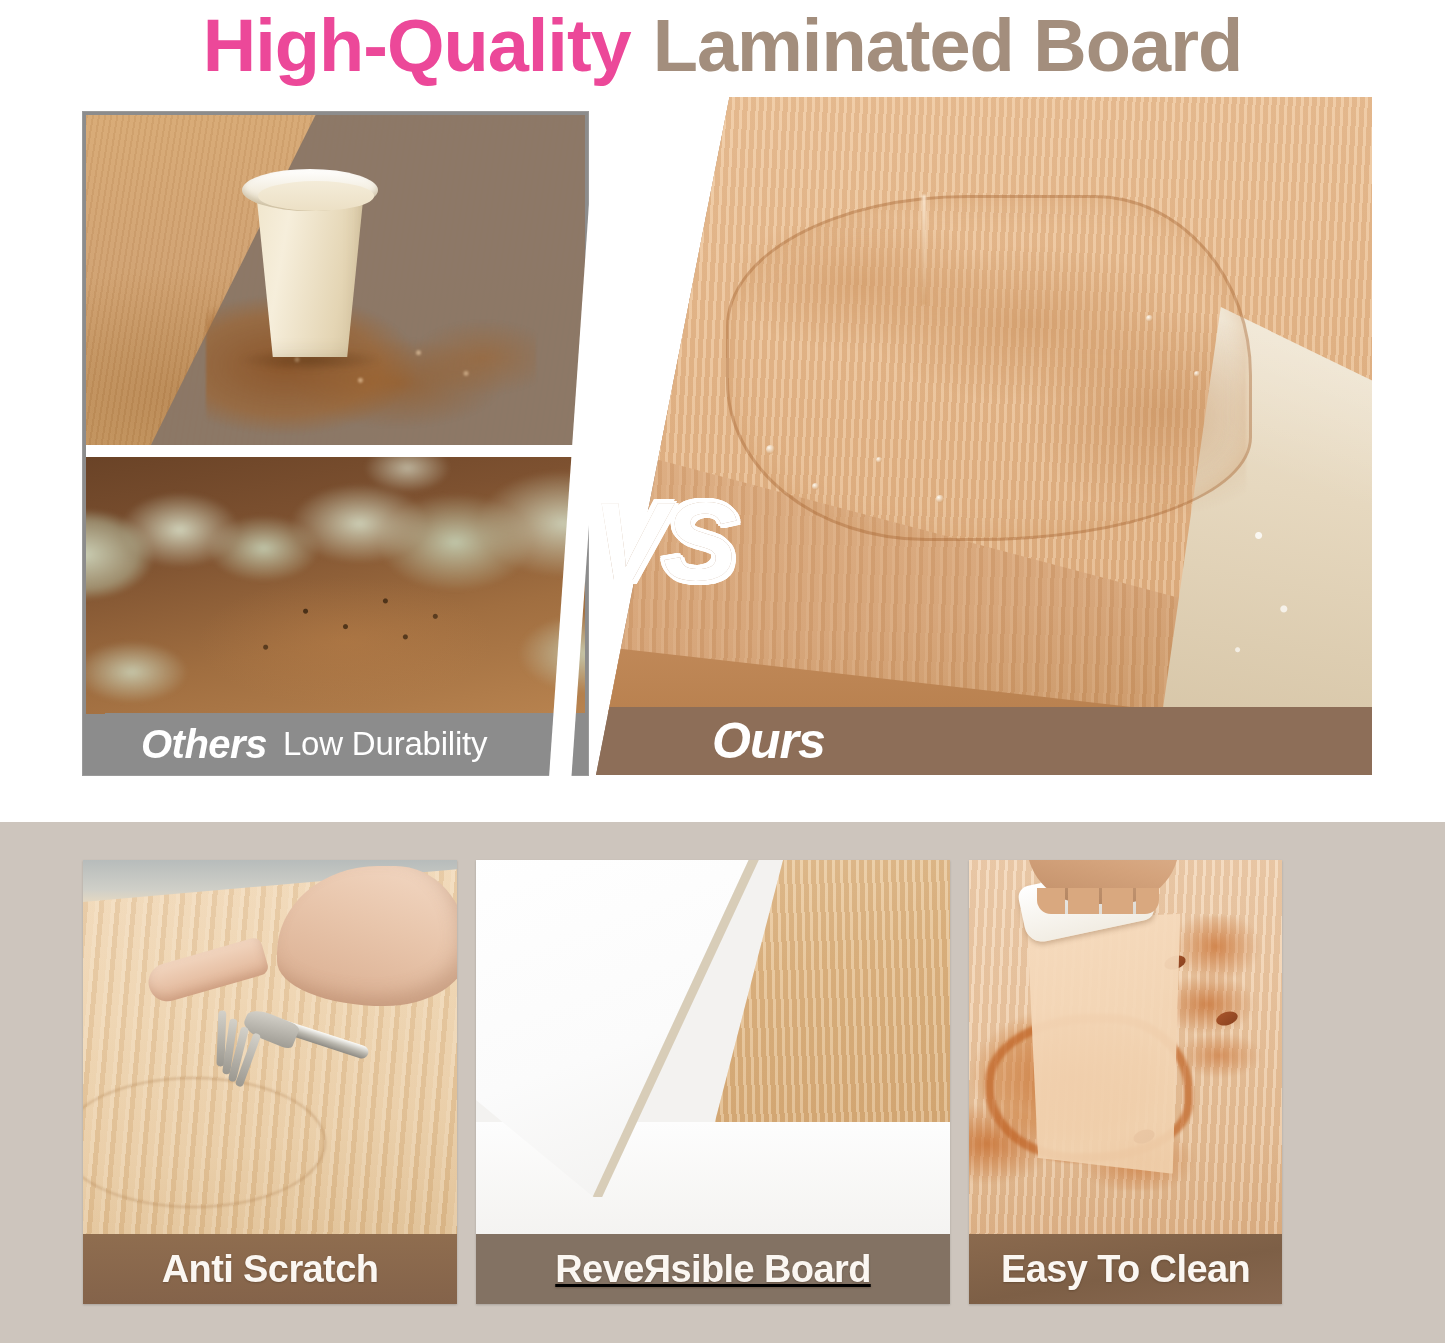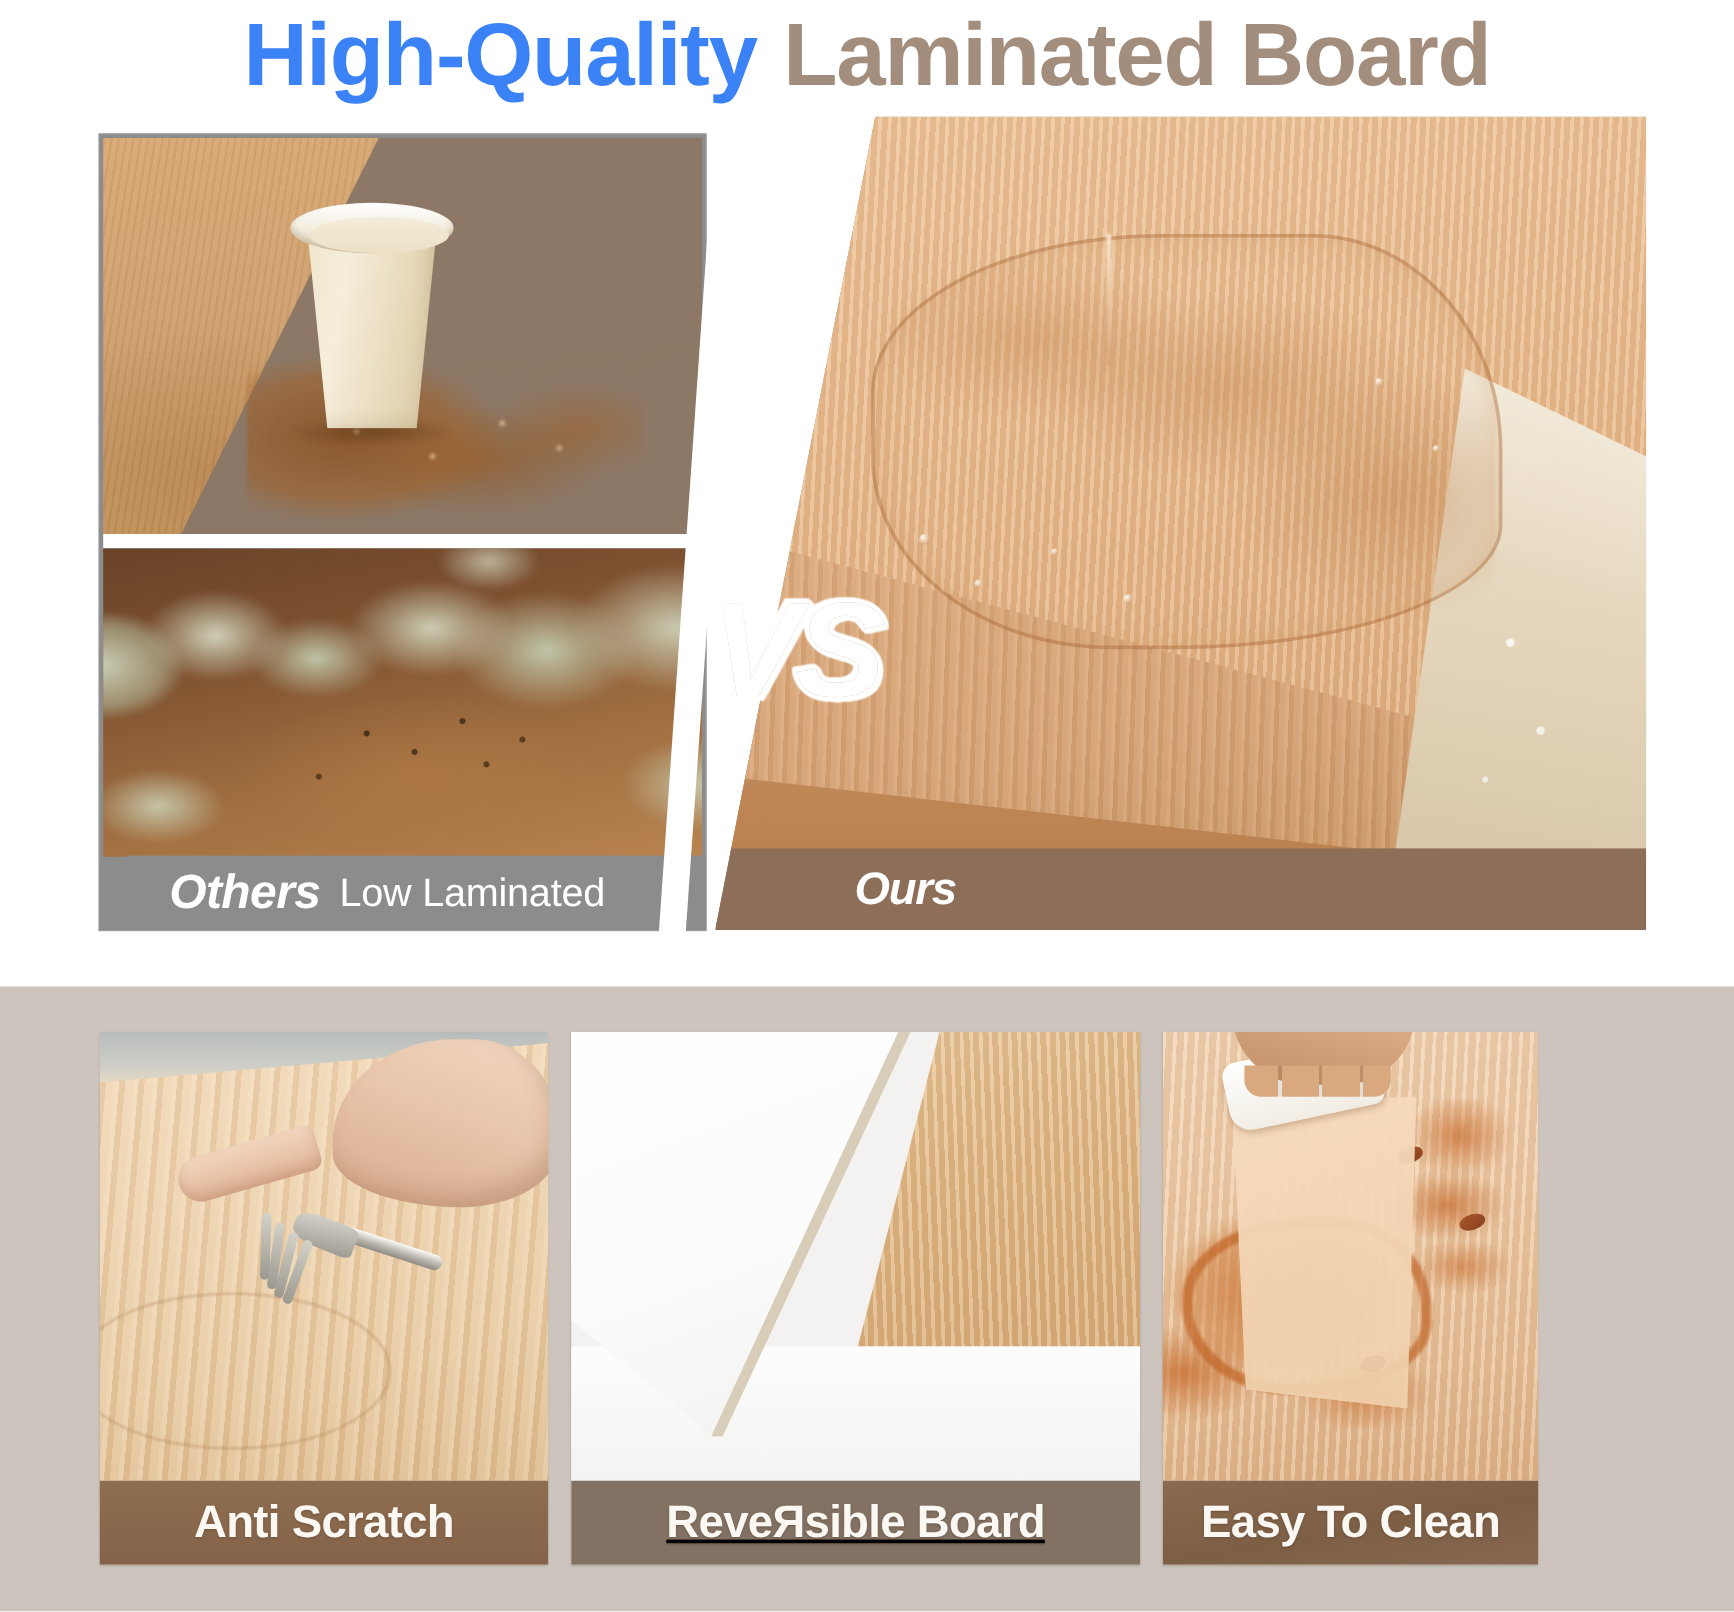--- a/index.html
+++ b/index.html
@@ -25,21 +25,21 @@
     align-items: center;
     justify-content: center;
     white-space: nowrap;
     letter-spacing: -1px;
   }
   .headline span {
     font-size: 74px;
     font-weight: bold;
     line-height: 1;
   }
-  .hl-dark { color: #3b82f6; }
+  .hl-dark { color: #ec4899; }
   .hl-tan  { color: #a38e7d; margin-left: 22px; }
 
   
   .compare {
     position: absolute;
     left: 0; top: 92px;
     width: 1445px;
     height: 700px;
   }
 
@@ -313,21 +313,21 @@
     left: 0; bottom: 0;
     width: 776px; height: 68px;
     background: #8d6e58;
     display: flex;
     align-items: center;
     padding-left: 116px;
     box-sizing: border-box;
   }
   .cap-strong-l {
     color: #ffffff;
-    font-size: 38px;
+    font-size: 50px;
     font-weight: bold;
     font-style: italic;
     letter-spacing: -1px;
   }
   .cap-sub-l {
     color: #ffffff;
     font-size: 36px;
     margin-left: 20px;
     letter-spacing: -.2px;
   }
@@ -639,21 +639,21 @@
         <div class="cup-body"></div>
         <div class="cup-rim">
           <div class="cup-inner"></div>
         </div>
       </div>
     </div>
     <div class="others-gap"></div>
     <div class="others-bot"></div>
     <div class="others-caption">
       <span class="cap-strong">Others</span>
-      <span class="cap-sub">Low Laminated</span>
+      <span class="cap-sub">Low Durability</span>
     </div>
   </div>
 
   <div class="ours-card">
     <div class="ours-photo">
       <div class="board-top"></div>
       <div class="board-front"></div>
       <div class="board-side"></div>
       <div class="water-pool">
         <div class="water-edge"></div>

